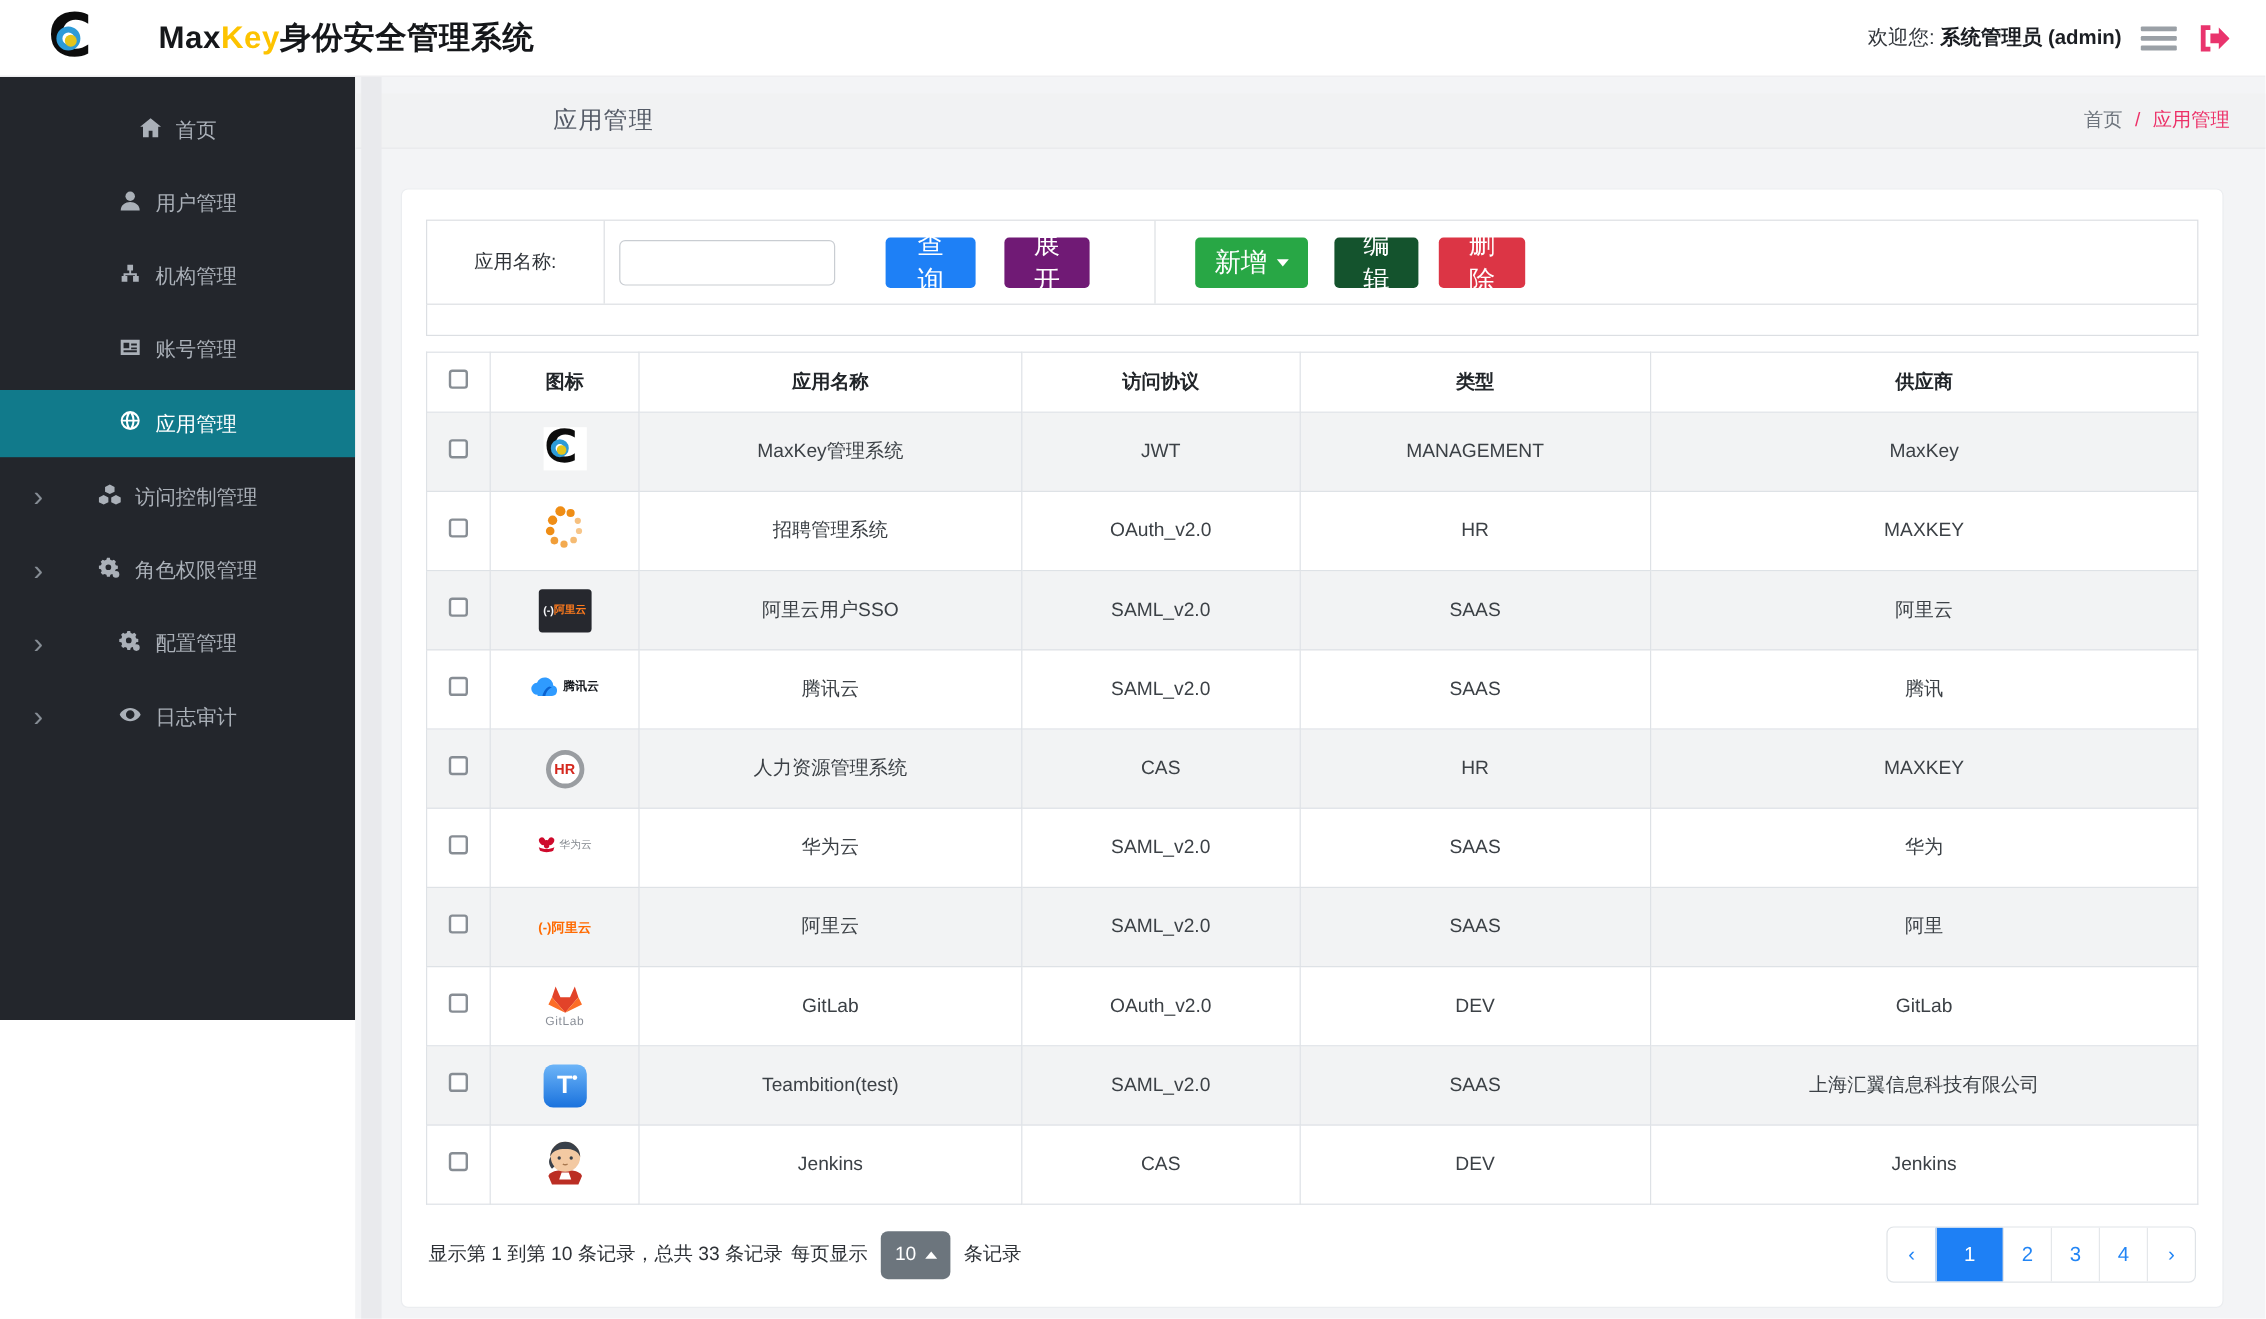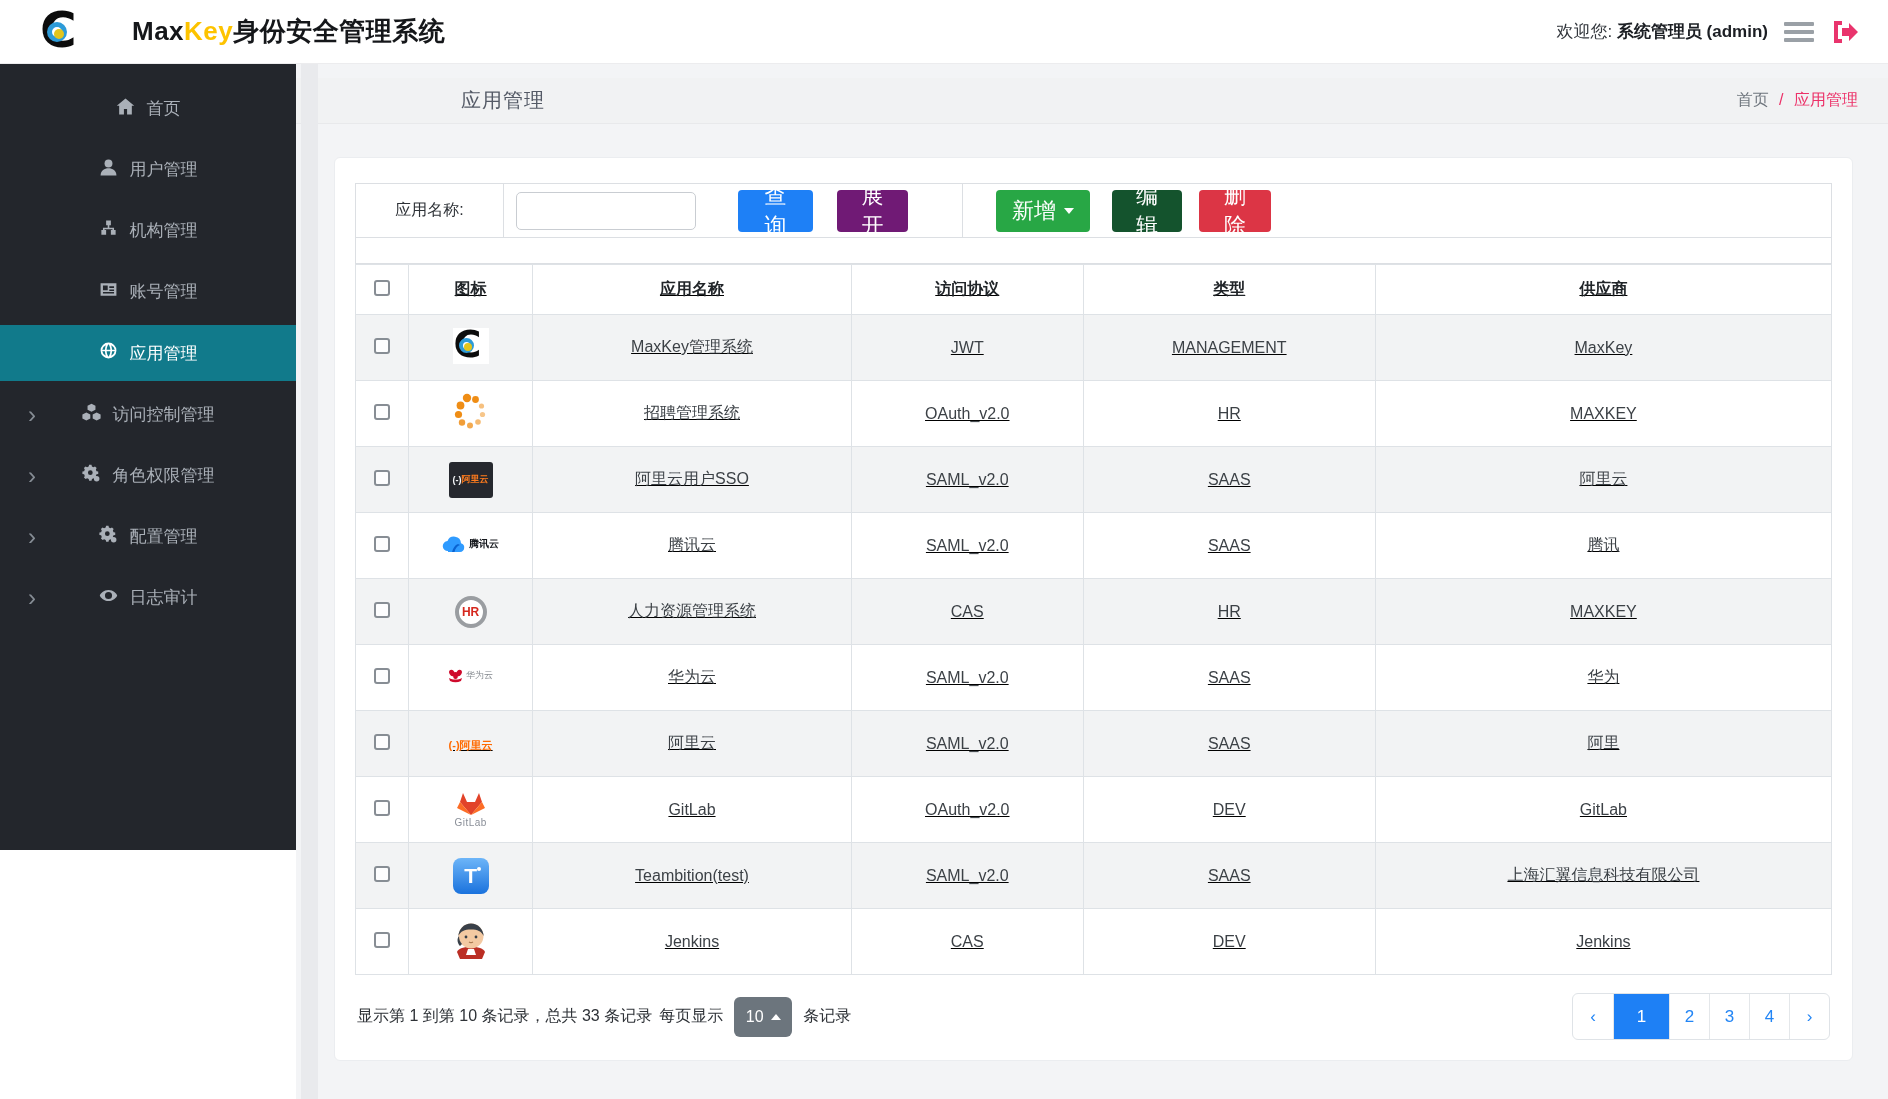--- a/index.html
+++ b/index.html
@@ -49,42 +49,42 @@
   .page-title { font-size:20px; color:#545a66; font-weight:500; letter-spacing:1px; }
   .breadcrumb { font-size:16px; }
   .breadcrumb .home { color:#6e757d; cursor:pointer; }
   .breadcrumb .sep { color:#ec3168; margin:0 6px; }
   .breadcrumb .cur { color:#ec3168; }
 
   
   .card { background:#fff; border:1px solid #ebedf0; border-radius:6px;
     margin:33px 35px 0 38px; padding:25px 20px 20px 20px; }
 
-  .toolbar { height:55px; border:1px solid #dcdfe3; display:flex; align-items:center; }
+  .toolbar { height:71px; border:1px solid #dcdfe3; display:flex; align-items:center; }
   .tb-label-cell { width:148px; align-self:stretch; display:flex; align-items:center;
     justify-content:center; border-right:1px solid #dcdfe3; font-size:16px; color:#2e3237; }
   .tb-input { width:180px; height:38px; margin-left:12px; border:1px solid #c9cdd2;
     border-radius:5px; padding:0 10px; font-size:15px; background:#fff; outline:none; }
   .btn { border:none; border-radius:4px; color:#fff; font-size:22px; height:42px;
     padding:0 16px; cursor:pointer; display:inline-flex; align-items:center;
     justify-content:center; gap:8px; font-family:inherit; }
   .btn-query { background:#1e80f6; margin-left:42px; width:75px; }
   .btn-expand { background:#701a75; margin-left:24px; width:71px; }
   .btn-add { background:#28a745; margin-left:33px; }
   .btn-edit { background:#14532d; margin-left:22px; width:70px; }
   .btn-del { background:#dc3545; margin-left:17px; width:72px; }
   .tb-sep { align-self:stretch; border-left:1px solid #dcdfe3; margin-left:54px; }
   .caret-down { width:0; height:0; border-left:5px solid transparent;
     border-right:5px solid transparent; border-top:6px solid #fff; }
   .caret-up { width:0; height:0; border-left:5px solid transparent;
     border-right:5px solid transparent; border-bottom:6px solid #fff; }
   .collapse-box { height:26px; border:1px solid #dcdfe3; border-top:none; }
 
   
-  table { width:100%; border-collapse:collapse; table-layout:fixed;text-decoration:underline; }
+  table { width:100%; border-collapse:collapse; margin-top:13px; table-layout:fixed; }
   th,td { border:1px solid #dee2e6; text-align:center; vertical-align:middle; }
   th { height:50px; font-size:16px; color:#212529; font-weight:bold; background:#fff; }
   td { height:66px; font-size:16px; color:#3c4146; }
   tbody tr:nth-child(odd) { background:#f2f3f4; }
   .cb { display:inline-block; width:16px; height:16px; border:2px solid #878d94;
     border-radius:3px; background:#fdfdfe; cursor:pointer; }
 
   
   .ic-maxkey { position:relative; width:36px; height:36px; display:inline-block; background:#fff; }
   .ic-maxkey .mk-c { position:absolute; left:1px; top:-7px; font-size:38px; line-height:46px;

